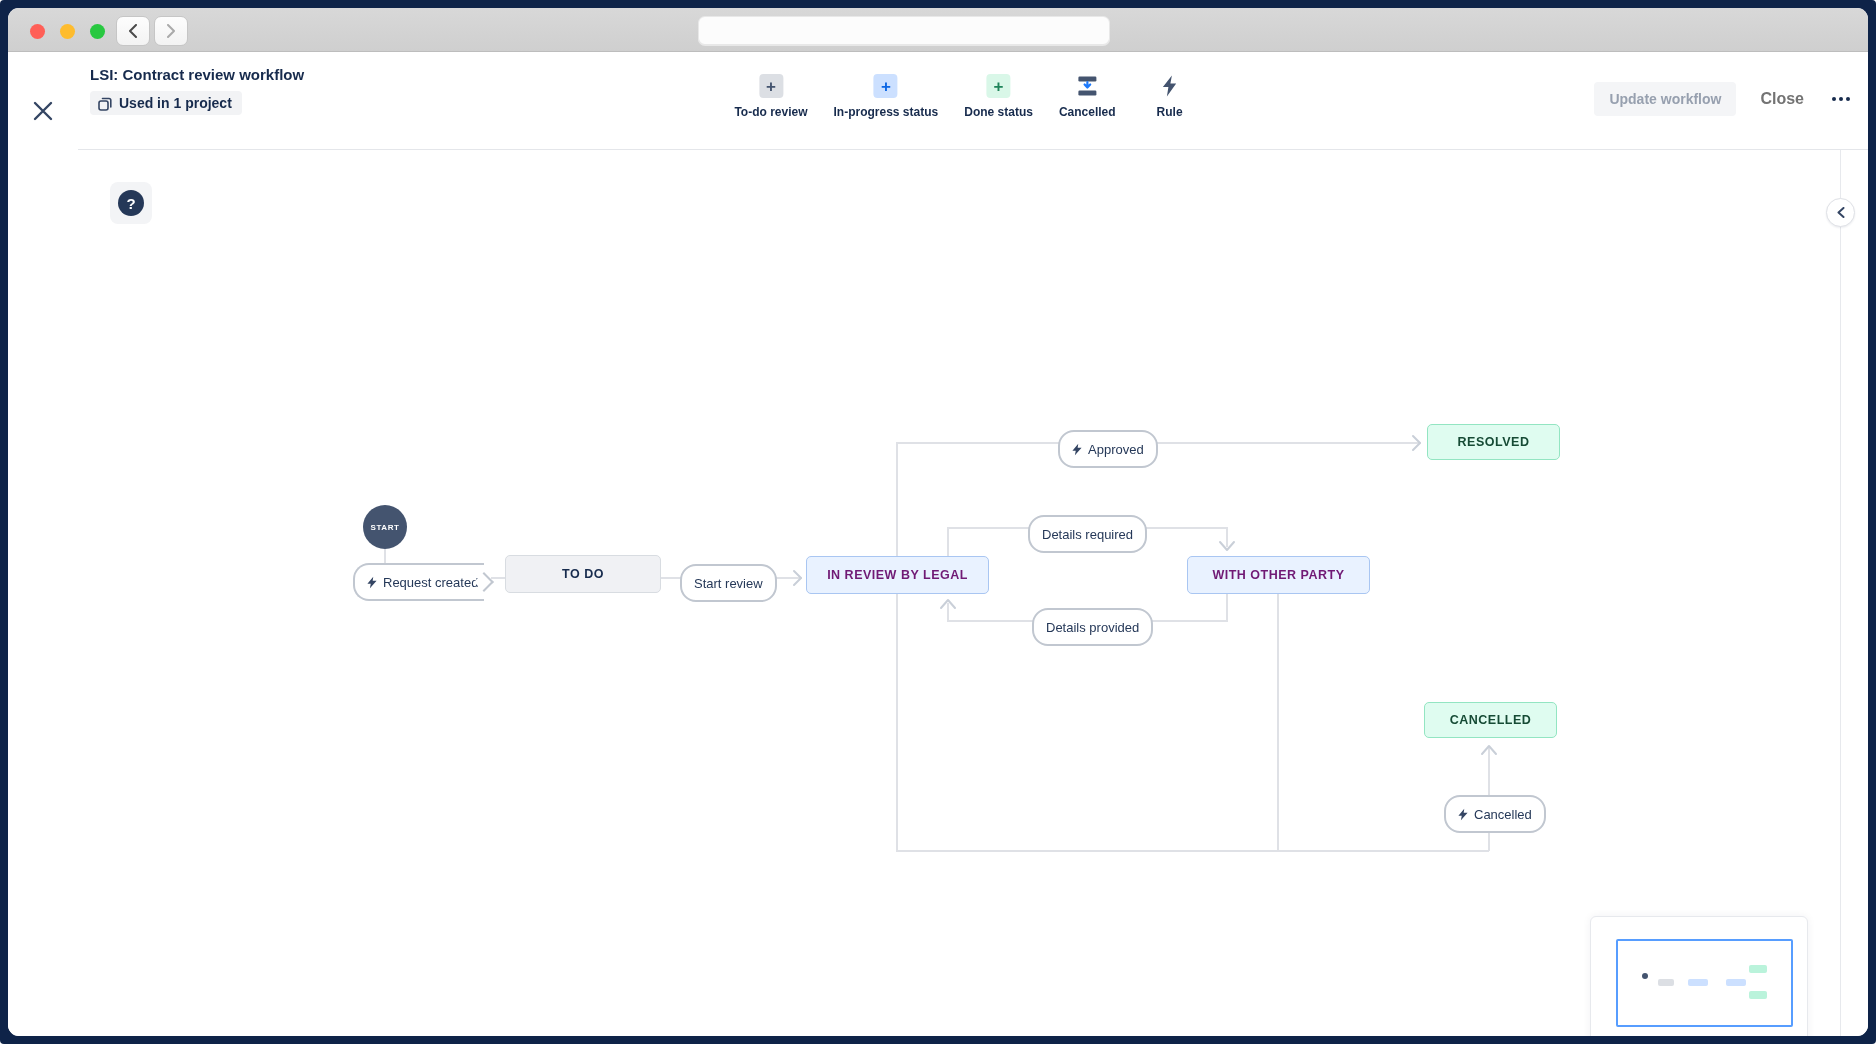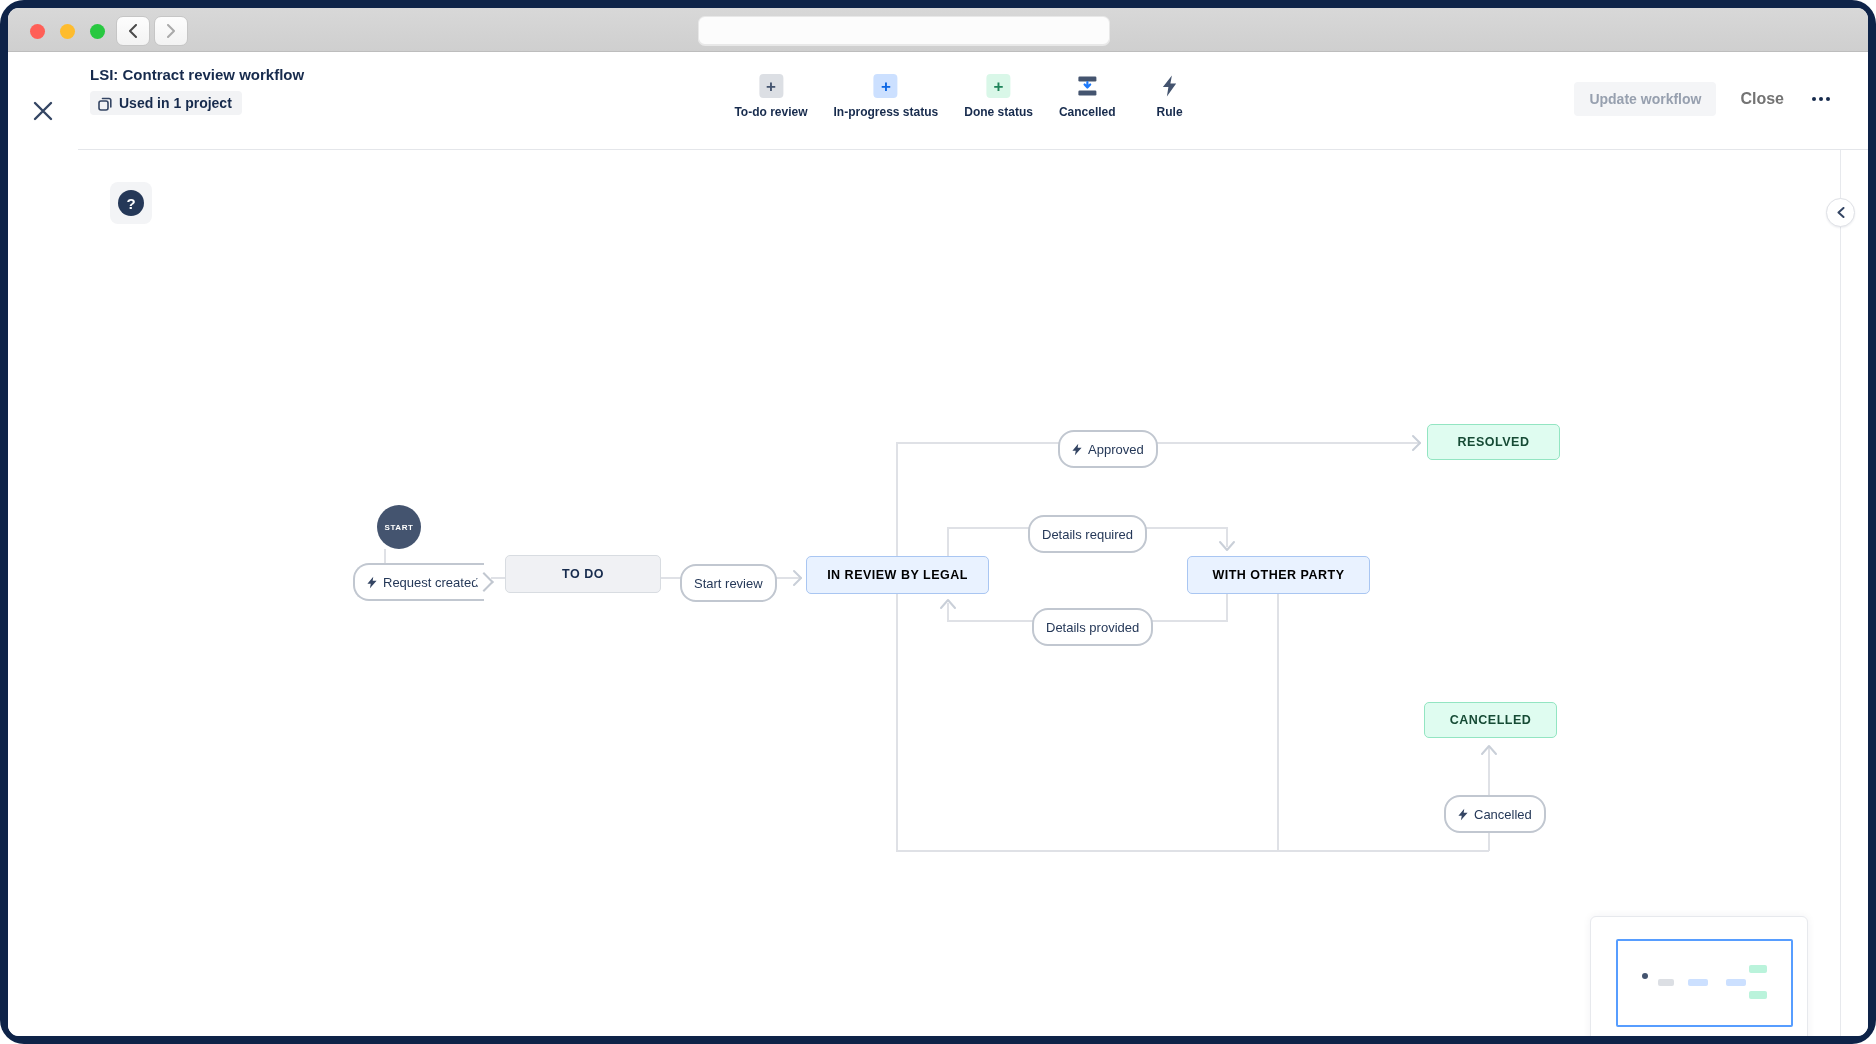--- a/index.html
+++ b/index.html
@@ -1,17 +1,17 @@
 <!DOCTYPE html>
 <html><head>
 <meta charset="utf-8">
 <style>
   * { margin:0; padding:0; box-sizing:border-box; }
   html,body { width:1876px; height:1044px; background:#fff; font-family:"Liberation Sans", sans-serif; }
-  .frame { position:absolute; inset:0; background:#0E2348; border-radius:24px; overflow:hidden;text-decoration:underline; }
+  .frame { position:absolute; inset:0; background:#0E2348; border-radius:4px; overflow:hidden;text-decoration:underline; }
   .window { position:absolute; left:8px; top:8px; right:8px; bottom:8px; background:#fff; border-radius:11px; overflow:hidden; }
 
   
   .titlebar { position:absolute; left:0; top:0; right:0; height:44px;
     background:linear-gradient(#D8D8D8,#CFCFCF); border-bottom:1px solid #BDBDBD; }
   .light { position:absolute; top:16px; width:15px; height:15px; border-radius:50%; }
   .light.red { left:22px; background:#FF5F57; }
   .light.yellow { left:52px; background:#FEBC2E; }
   .light.green { left:82px; background:#28C840; }
   .navbtn { position:absolute; top:8px; width:34px; height:30px; border-radius:7px;
@@ -36,44 +36,44 @@
   .tool { display:flex; flex-direction:column; align-items:center; gap:7px; cursor:pointer; min-width:56px; }
   .tool-icon { width:24px; height:24px; border-radius:4px; display:flex; align-items:center; justify-content:center; }
   .tool-icon.gray { background:#DCDFE4; }
   .tool-icon.blue { background:#CCE0FF; }
   .tool-icon.greenish { background:#D9F7E8; }
   .tool-icon.bare { background:transparent; }
   .plus { font-size:17px; font-weight:bold; line-height:1; }
   .plus.navy { color:#44546F; } .plus.blueink { color:#0C66E4; } .plus.greenink { color:#1F845A; }
   .tool-label { font-size:12px; font-weight:600; color:#172B4D; white-space:nowrap; }
 
-  .header-actions { position:absolute; right:34px; top:30px; display:flex; align-items:center; gap:24px; }
+  .header-actions { position:absolute; right:14px; top:30px; display:flex; align-items:center; gap:24px; }
   .update-btn { background:#F4F5F7; color:#97A0AF; border:none; border-radius:4px;
     padding:9px 15px; font-size:14px; font-weight:600; font-family:inherit; }
   .close-btn { font-size:16px; font-weight:600; color:#737373; cursor:pointer; }
   .more-btn { display:flex; gap:3px; cursor:pointer; padding:4px; }
   .more-btn i { width:4px; height:4px; border-radius:50%; background:#172B4D; }
 
   
   .canvas { position:absolute; left:0; top:142px; right:0; bottom:0; background:#fff; overflow:hidden; }
   .edges { position:absolute; left:0; top:0; }
 
   .help-btn { position:absolute; left:102px; top:32px; width:42px; height:42px; border-radius:8px;
     background:#F3F4F6; display:flex; align-items:center; justify-content:center; cursor:pointer; }
   .help-circle { width:26px; height:26px; border-radius:50%; background:#253858; color:#fff;
     font-size:15px; font-weight:bold; display:flex; align-items:center; justify-content:center; }
 
   .start-node { position:absolute; left:355px; top:355px; width:44px; height:44px; border-radius:50%;
     background:#44546F; color:#fff; font-size:8px; font-weight:bold; letter-spacing:0.6px;
-    display:flex; align-items:center; justify-content:center; cursor:pointer;margin-left:14px; }
+    display:flex; align-items:center; justify-content:center; cursor:pointer; }
 
   .status { position:absolute; height:38px; border-radius:5px; display:flex; align-items:center;
     justify-content:center; font-size:12.5px; font-weight:bold; letter-spacing:0.5px; cursor:pointer; }
   .status.todo { background:#F0F1F4; border:1px solid #D8DCE1; color:#172B4D; }
-  .status.inprogress { background:#E9F2FF; border:1px solid #A9C6F2; color:#000000; }
+  .status.inprogress { background:#E9F2FF; border:1px solid #A9C6F2; color:#701a75; }
   .status.done { background:#DFFCF0; border:1px solid #93E5C2; color:#164B35; }
   .st-todo { left:497px; top:405px; width:156px; }
   .st-review { left:798px; top:406px; width:183px; }
   .st-party { left:1179px; top:406px; width:183px; }
   .st-resolved { left:1419px; top:274px; width:133px; height:36px; }
   .st-cancelled { left:1416px; top:552px; width:133px; height:36px; }
 
   .pill { position:absolute; height:38px; background:#fff; border:2px solid #C1C7D0; border-radius:16px;
     display:flex; align-items:center; justify-content:center; gap:6px; padding:0 12px;
     font-size:13px; color:#253858; white-space:nowrap; cursor:pointer; }

